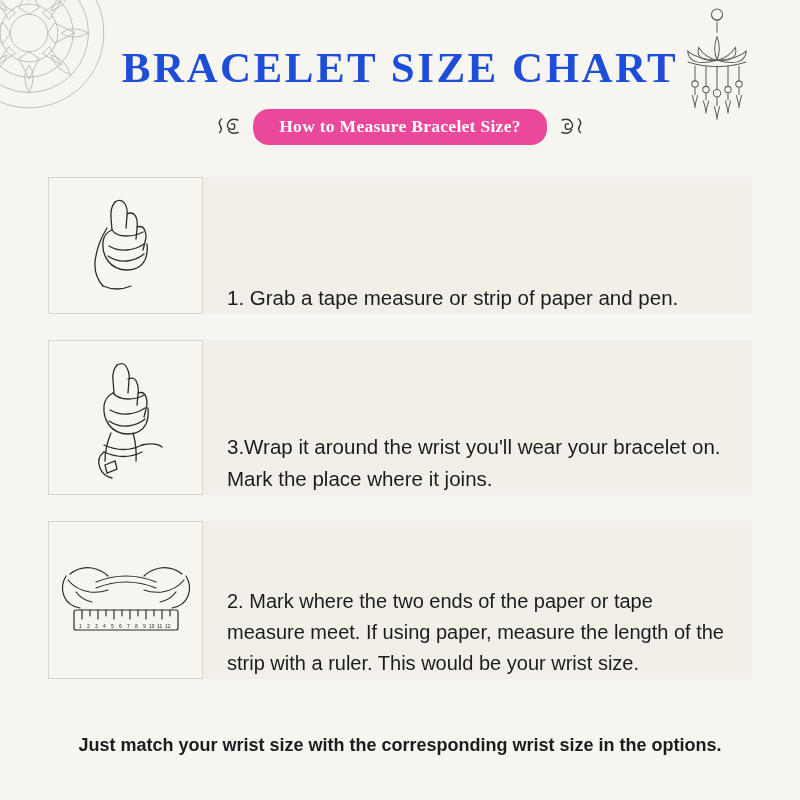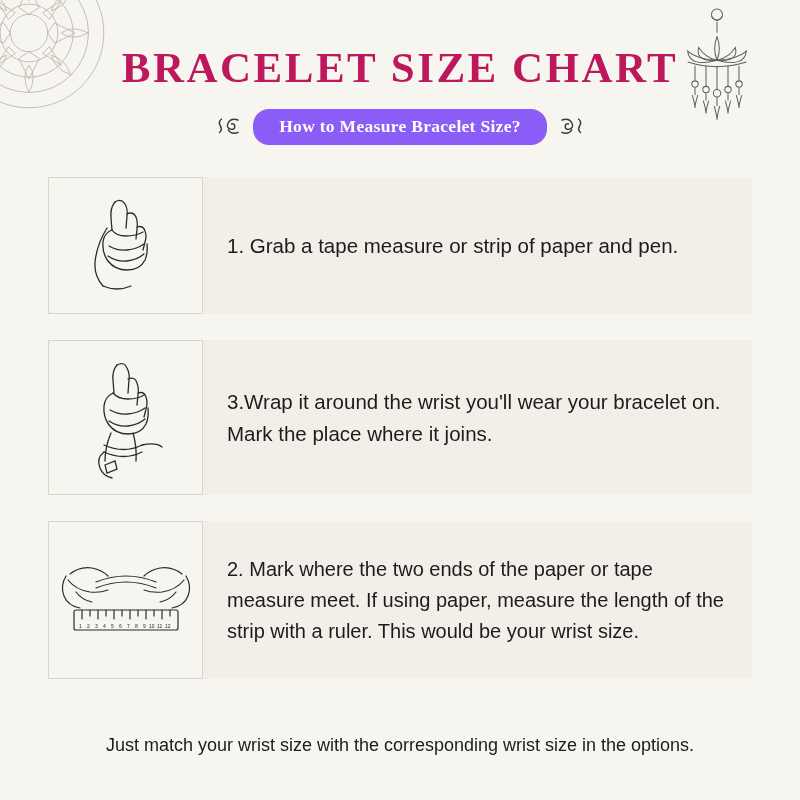--- a/index.html
+++ b/index.html
@@ -42,57 +42,57 @@
   .header {
     position: relative;
     padding-top: 46px;
     text-align: center;
   }
   .title {
     font-family: "Liberation Serif", serif;
     font-size: 43px;
     letter-spacing: 2.5px;
     font-weight: 700;
-    color: #be185d;
+    color: #1d4ed8;
     line-height: 1;
     margin: 0;
   }
 
   .subtitle-row {
     margin-top: 20px;
     display: flex;
     align-items: center;
     justify-content: center;
     gap: 10px;
   }
   .flourish {
     width: 30px;
     height: 26px;
     opacity: 0.85;
   }
   .subtitle-pill {
-    background: #8b5cf6;
+    background: #ec4899;
     color: #ffffff;
     border-radius: 16px;
     padding: 7px 26px 8px 26px;
     font-family: "Liberation Serif", serif;
     font-size: 17.5px;
     font-weight: 700;
     letter-spacing: 0.3px;
     white-space: nowrap;
   }
 
   
   .steps {
     margin-top: 32px;
     padding: 0 48px;
   }
   .step {
     display: flex;
-    align-items: center;
+    align-items: flex-end;
     background: #f1efe8;
     margin-bottom: 26px;
   }
   .step-figure {
     width: 155px;
     min-width: 155px;
     background: #f7f5ef;
     border: 1px solid #d8d5cb;
     box-sizing: border-box;
     display: flex;
@@ -117,20 +117,21 @@
   
   .footer {
     position: absolute;
     left: 0;
     right: 0;
     bottom: 44px;
     text-align: center;
     font-size: 18px;
     color: #1c1c1c;
     padding: 0 30px;
+    font-weight: bold;
   }
 </style>
 </head>
 <body>
 
 <svg class="mandala" viewBox="0 0 200 200">
   <g stroke="#8d8a80" fill="none" stroke-width="1.1">
     <circle cx="100" cy="100" r="22"></circle>
     <circle cx="100" cy="100" r="34"></circle>
     <circle cx="100" cy="100" r="52"></circle>

